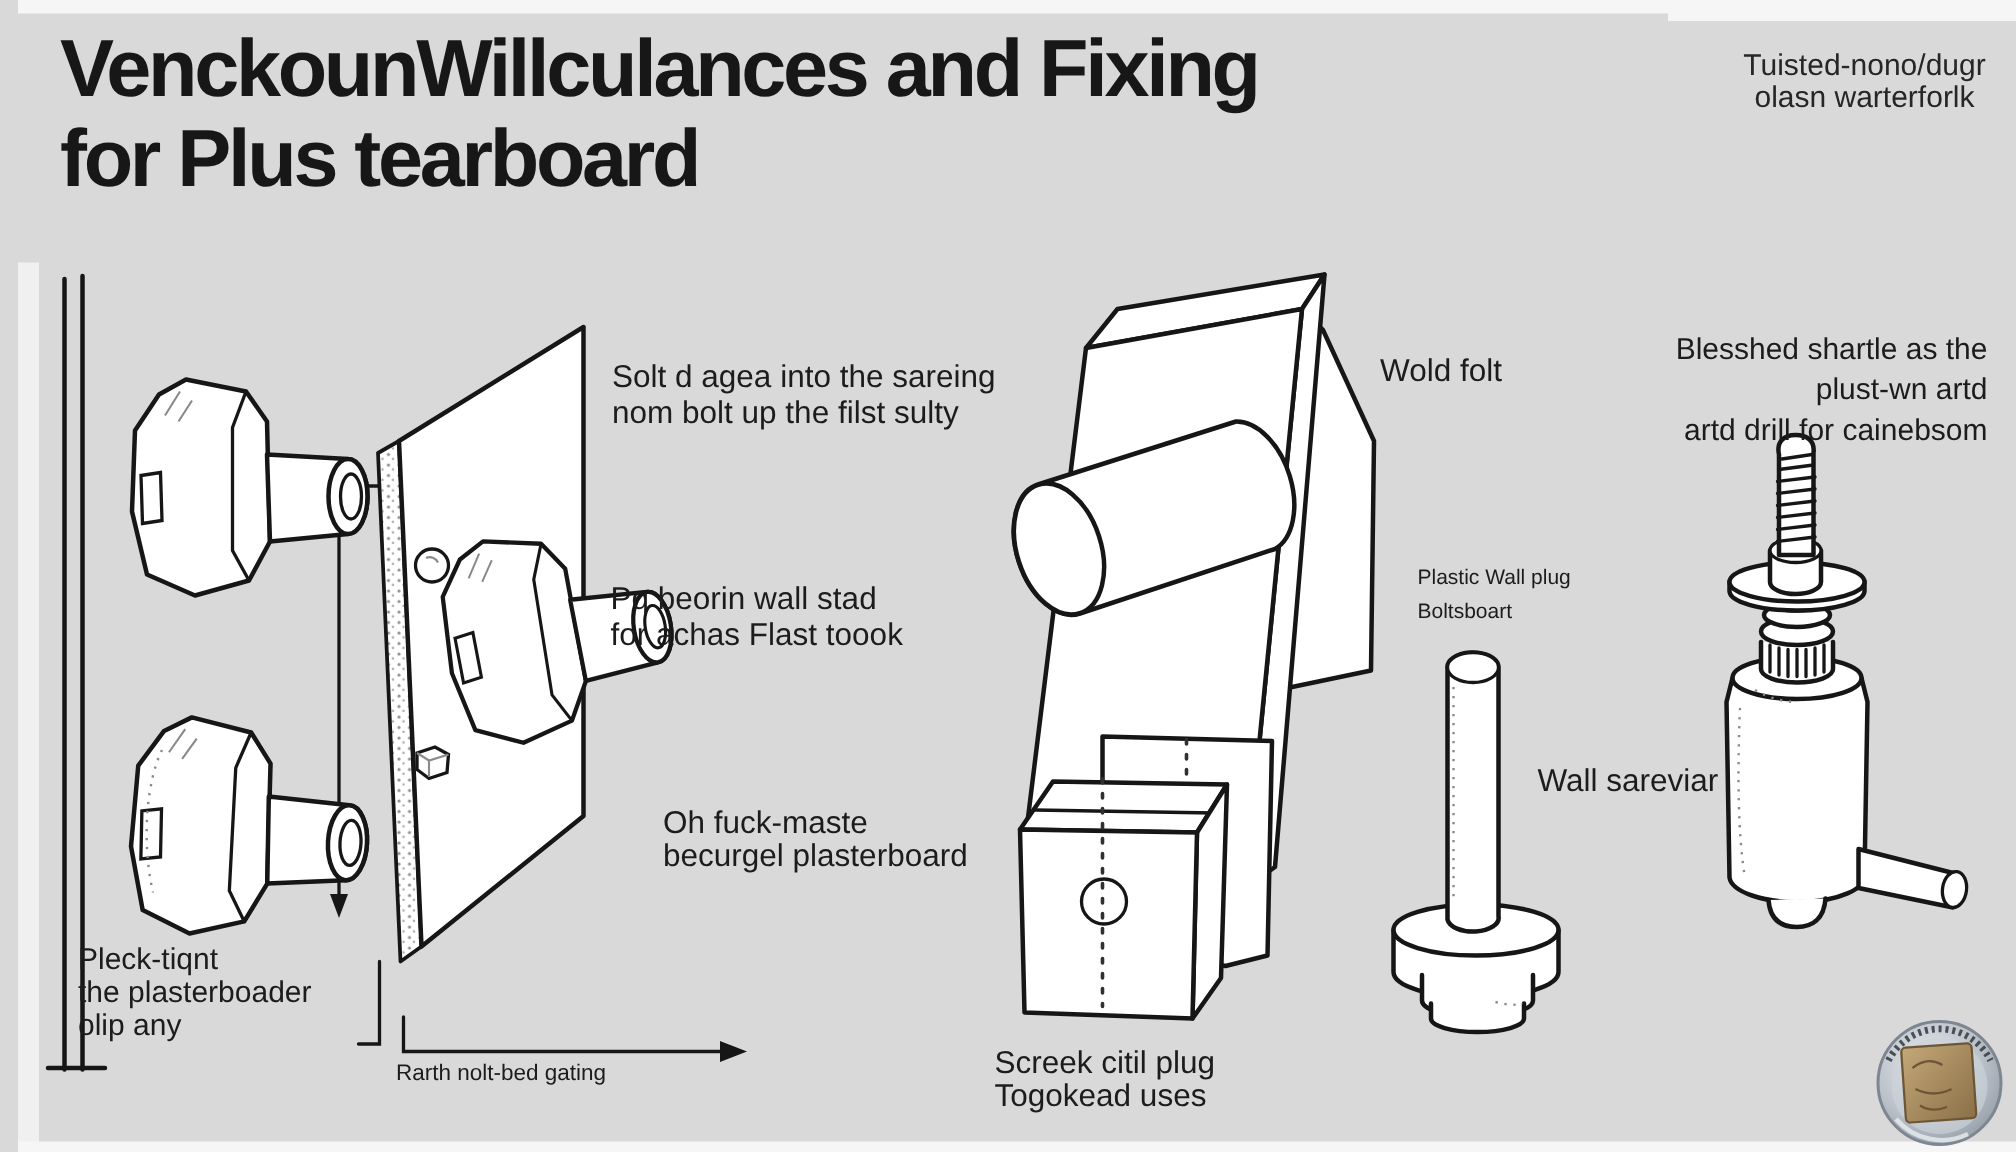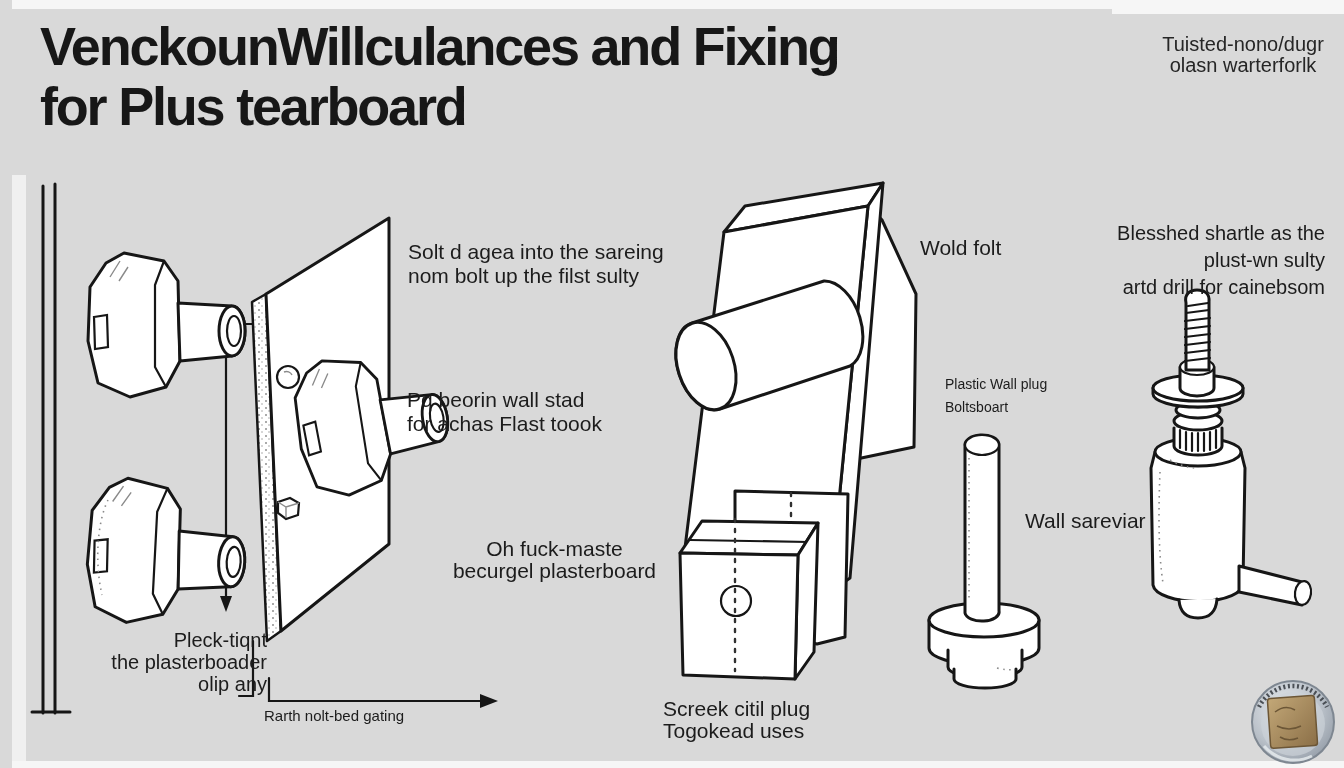--- a/index.html
+++ b/index.html
@@ -25,22 +25,22 @@
     line-height:60px;color:#171717;
   }
   #corner-note{left:1100px;top:34px;width:262px;text-align:center;
     font-size:20px;line-height:21px;color:#262626;}
   #panel-top-note{left:396px;top:240px;font-size:21px;line-height:24px;}
   #wall-stud-note{left:395px;top:388px;width:220px;text-align:left;font-size:21px;line-height:24px;}
   #wold-folt-note{left:908px;top:236px;font-size:21px;}
   #anchor-note{left:1063px;top:220px;width:250px;text-align:right;font-size:20px;line-height:27px;}
   #plastic-plug-note{left:933px;top:373px;font-size:14px;line-height:23px;}
   #wall-sareviar-note{left:1013px;top:509px;font-size:21px;}
-  #plasterboard-note{left:430px;top:538px;width:225px;text-align:center;font-size:21px;line-height:22px;}
-  #pleck-note{left:40px;top:629px;width:215px;text-align:right;font-size:20px;line-height:22px;}
+  #plasterboard-note{left:430px;top:538px;width:225px;text-align:left;font-size:21px;line-height:22px;}
+  #pleck-note{left:40px;top:629px;width:215px;text-align:left;font-size:20px;line-height:22px;}
   #rarth-note{left:252px;top:707px;font-size:15px;}
   #screek-note{left:651px;top:698px;font-size:21px;line-height:22px;}
 
   
   .w{fill:#ffffff;stroke:var(--line);stroke-width:3;stroke-linejoin:round;stroke-linecap:round;}
   .wt{fill:#ffffff;stroke:var(--line);stroke-width:2.2;}
   .l{fill:none;stroke:var(--line);stroke-width:2.2;stroke-linecap:round;}
   .l3{fill:none;stroke:var(--line);stroke-width:3;stroke-linecap:round;}
   .dash{fill:none;stroke:#303030;stroke-width:2.4;stroke-dasharray:3 7;stroke-linecap:round;}
   .dots{fill:none;stroke:#8a8a8a;stroke-width:1.6;stroke-dasharray:1.5 4.5;}
@@ -202,21 +202,21 @@
     <div>Pq beorin wall stad</div>
     <div>for achas Flast toook</div>
   </div>
 
   <div id="wold-folt-note" class="lbl">
     <div>Wold folt</div>
   </div>
 
   <div id="anchor-note" class="lbl">
     <div>Blesshed shartle as the</div>
-    <div>plust-wn sulty</div>
+    <div>plust-wn artd</div>
     <div>artd drill for cainebsom</div>
   </div>
 
   <div id="plastic-plug-note" class="lbl">
     <div>Plastic Wall plug</div>
     <div>Boltsboart</div>
   </div>
 
   <div id="wall-sareviar-note" class="lbl">
     <div>Wall sareviar</div>

